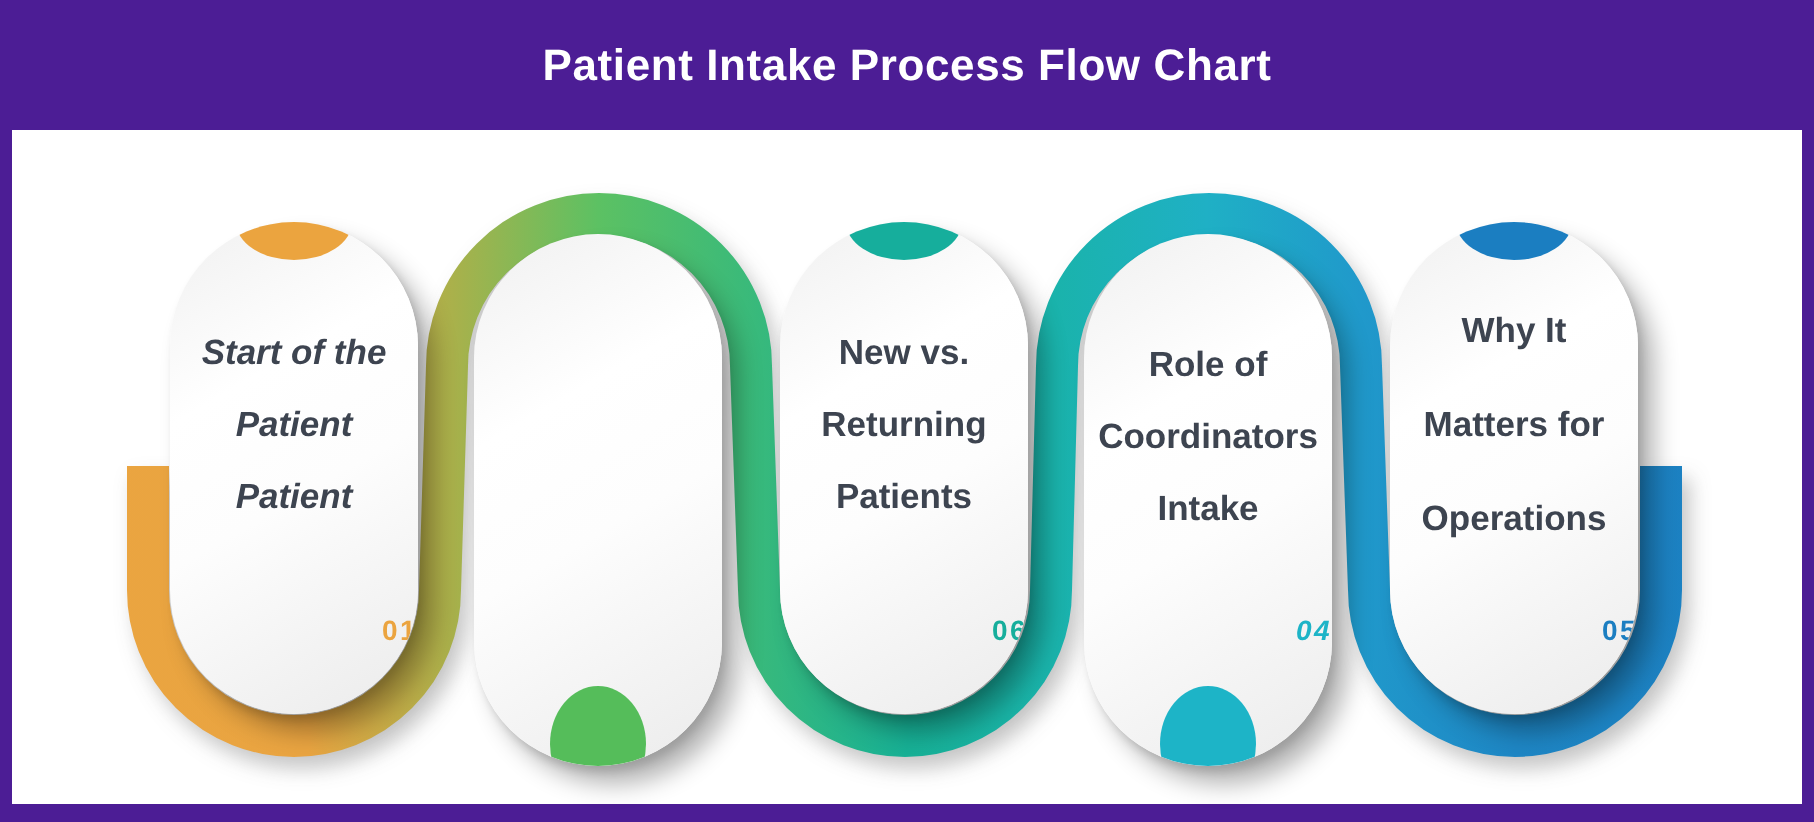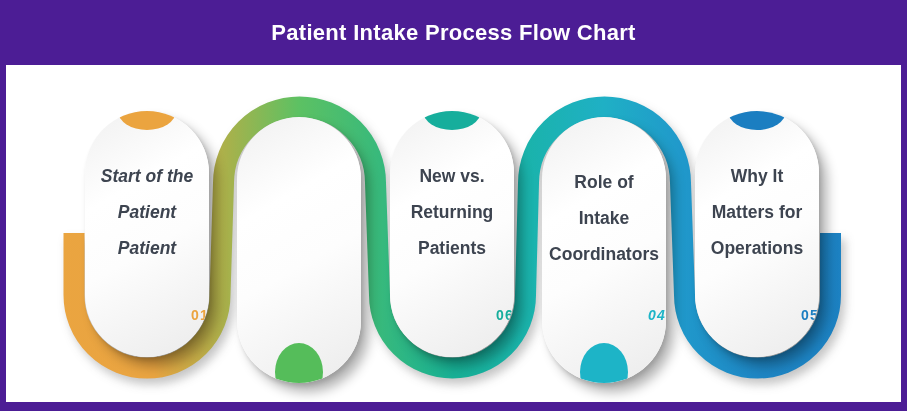--- a/index.html
+++ b/index.html
@@ -98,29 +98,29 @@
       <span>Returning</span>
       <span>Patients</span>
     </div>
     <div class="card-number" style="color: rgb(22, 174, 156);">06</div>
   </div>
 
   <div class="pill notch-bottom p4">
     <div class="notch bottom" style="background-color: rgb(29, 180, 199);"></div>
     <div class="card-text" style="color: rgb(61, 68, 80);">
       <span>Role of</span>
+      <span>Coordinators</span>
       <span>Intake</span>
-      <span>Coordinators</span>
     </div>
     <div class="card-number" style="color: rgb(29, 180, 199); font-style: italic;">04</div>
   </div>
 
   <div class="pill notch-top p5">
     <div class="notch top" style="background-color: rgb(27, 126, 193);"></div>
-    <div class="card-text" style="color: rgb(61, 68, 80);">
+    <div class="card-text" style="color: rgb(61, 68, 80); justify-content: space-between;">
       <span>Why It</span>
       <span>Matters for</span>
       <span>Operations</span>
     </div>
     <div class="card-number" style="color: rgb(27, 126, 193);">05</div>
   </div>
 
 </div>
 
 </body></html>

